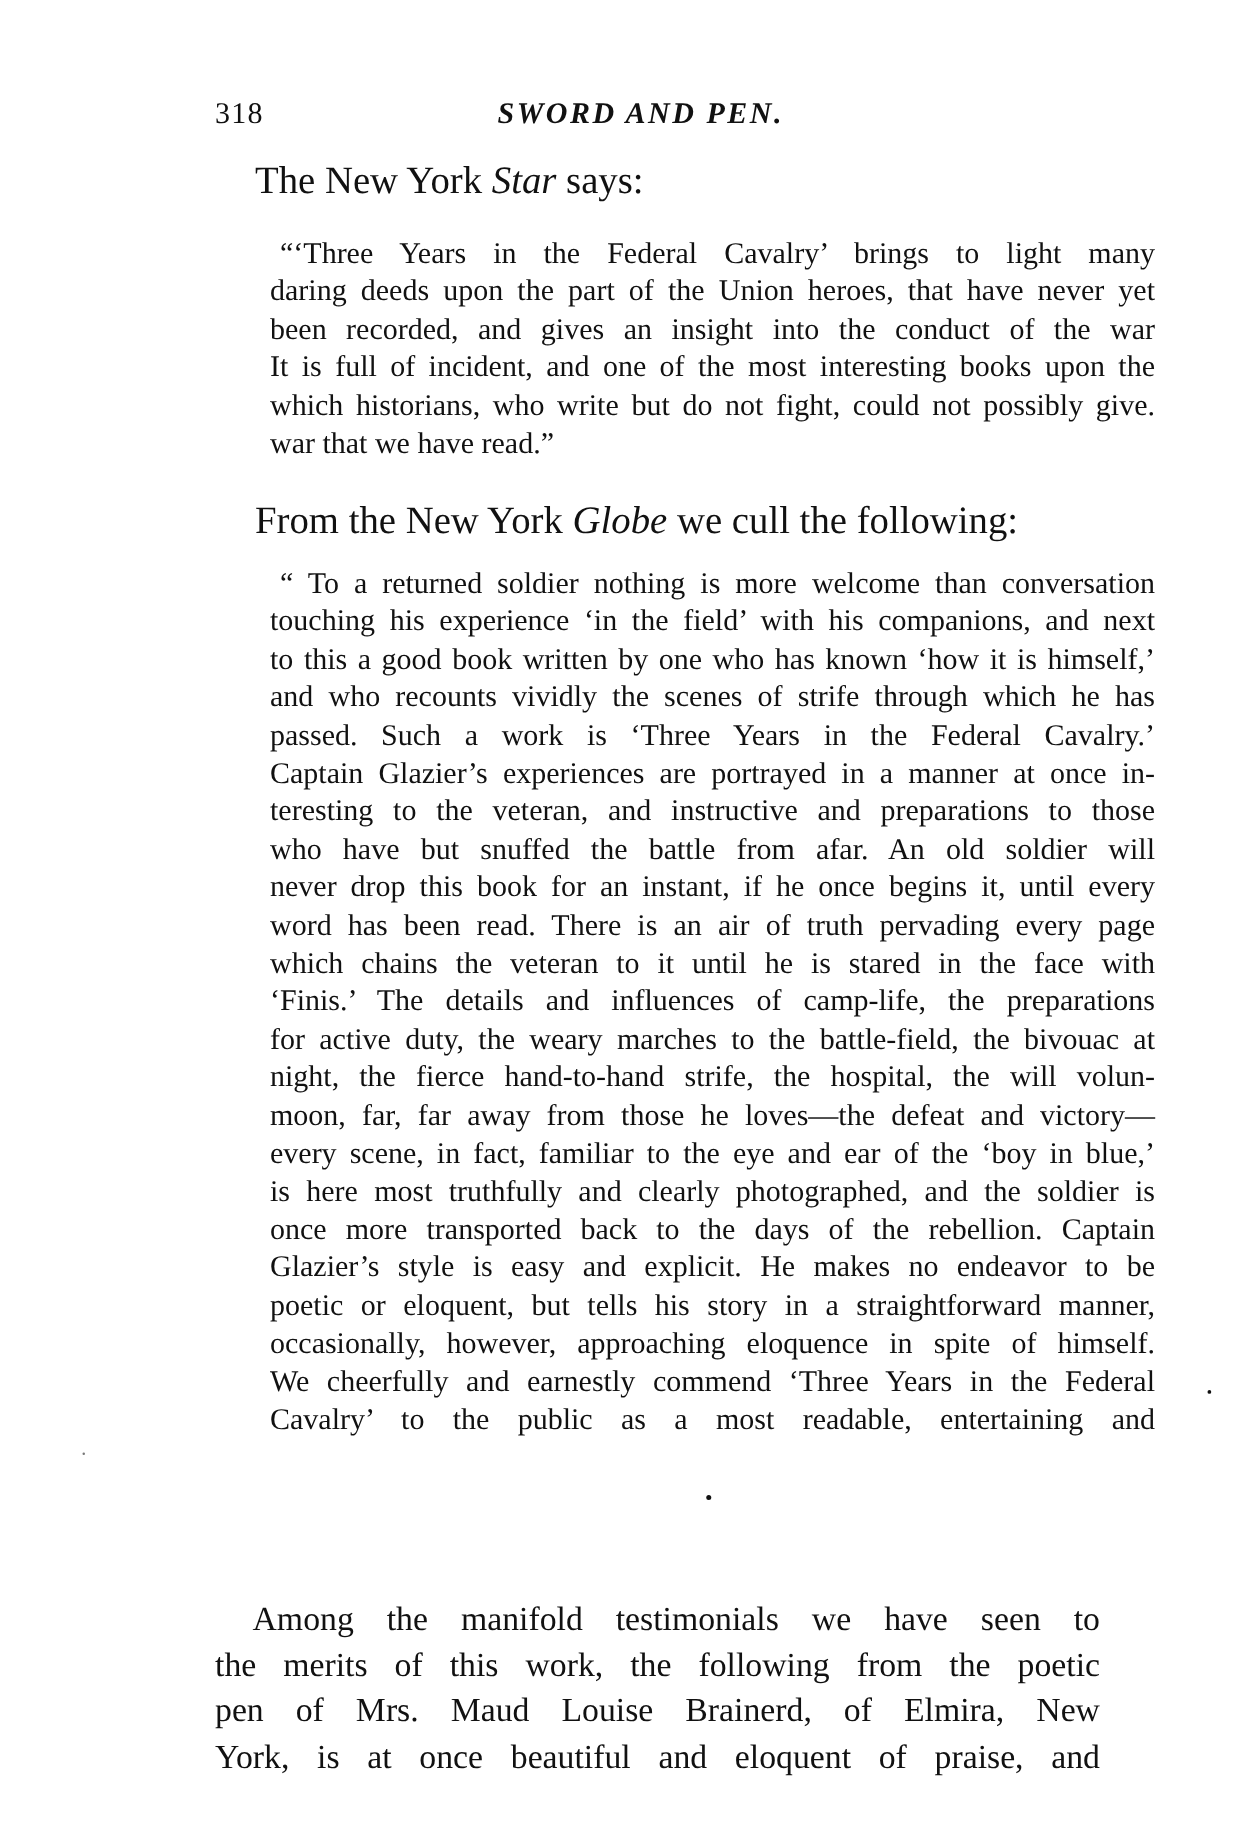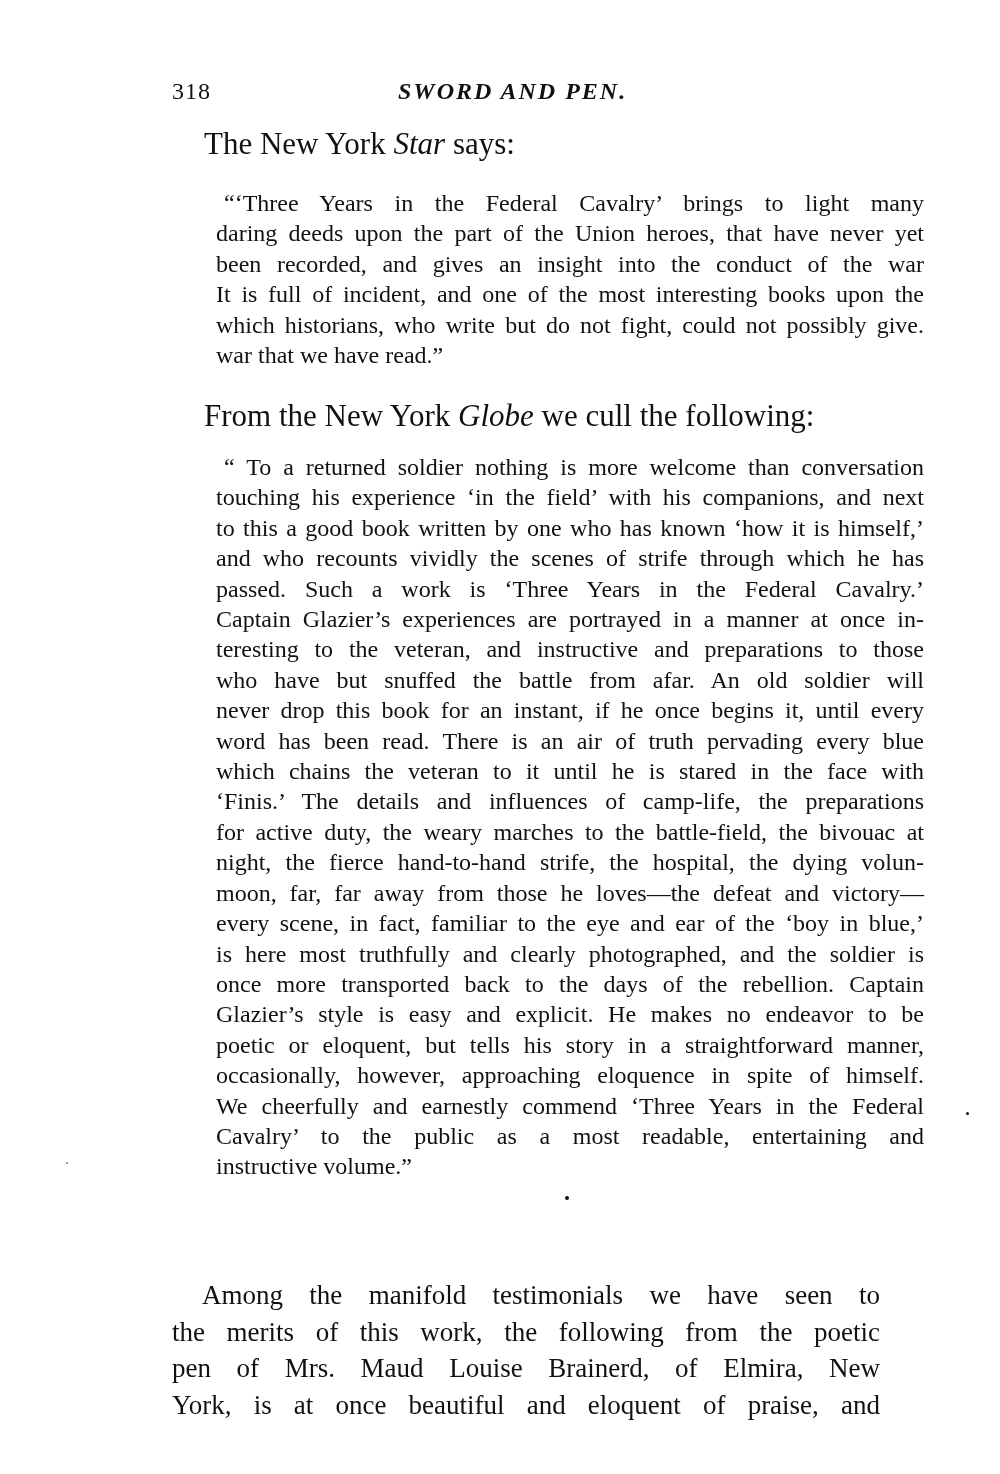--- a/index.html
+++ b/index.html
@@ -125,35 +125,34 @@
   <div class="quote q-globe">
     <span class="line indent">“ To a returned soldier nothing is more welcome than conversation</span>
     <span class="line">touching his experience ‘in the field’ with his companions, and next</span>
     <span class="line">to this a good book written by one who has known ‘how it is himself,’</span>
     <span class="line">and who recounts vividly the scenes of strife through which he has</span>
     <span class="line">passed.  Such a work is ‘Three Years in the Federal Cavalry.’</span>
     <span class="line">Captain Glazier’s experiences are portrayed in a manner at once in-</span>
     <span class="line">teresting to the veteran, and instructive and preparations to those</span>
     <span class="line">who have but snuffed the battle from afar.  An old soldier will</span>
     <span class="line">never drop this book for an instant, if he once begins it, until every</span>
-    <span class="line">word has been read.  There is an air of truth pervading every blue</span>
+    <span class="line">word has been read.  There is an air of truth pervading every page</span>
     <span class="line">which chains the veteran to it until he is stared in the face with</span>
     <span class="line">‘Finis.’  The details and influences of camp-life, the preparations</span>
     <span class="line">for active duty, the weary marches to the battle-field, the bivouac at</span>
-    <span class="line">night, the fierce hand-to-hand strife, the hospital, the dying volun-</span>
+    <span class="line">night, the fierce hand-to-hand strife, the hospital, the will volun-</span>
     <span class="line">moon, far, far away from those he loves—the defeat and victory—</span>
     <span class="line">every scene, in fact, familiar to the eye and ear of the ‘boy in blue,’</span>
     <span class="line">is here most truthfully and clearly photographed, and the soldier is</span>
     <span class="line">once more transported back to the days of the rebellion.  Captain</span>
     <span class="line">Glazier’s style is easy and explicit.  He makes no endeavor to be</span>
     <span class="line">poetic or eloquent, but tells his story in a straightforward manner,</span>
     <span class="line">occasionally, however, approaching eloquence in spite of himself.</span>
     <span class="line">We cheerfully and earnestly commend ‘Three Years in the Federal</span>
     <span class="line">Cavalry’ to the public as a most readable, entertaining and</span>
-    <span class="line last">instructive volume.”</span>
   </div>
 
   <div class="body-para">
     <span class="line indent">Among the manifold testimonials we have seen to</span>
     <span class="line">the merits of this work, the following from the poetic</span>
     <span class="line">pen of Mrs. Maud Louise Brainerd, of Elmira, New</span>
     <span class="line">York, is at once beautiful and eloquent of praise, and</span>
   </div>
 
   <div class="speck" style="left:565px; top:1196px; width:4px; height:4px;"></div>

